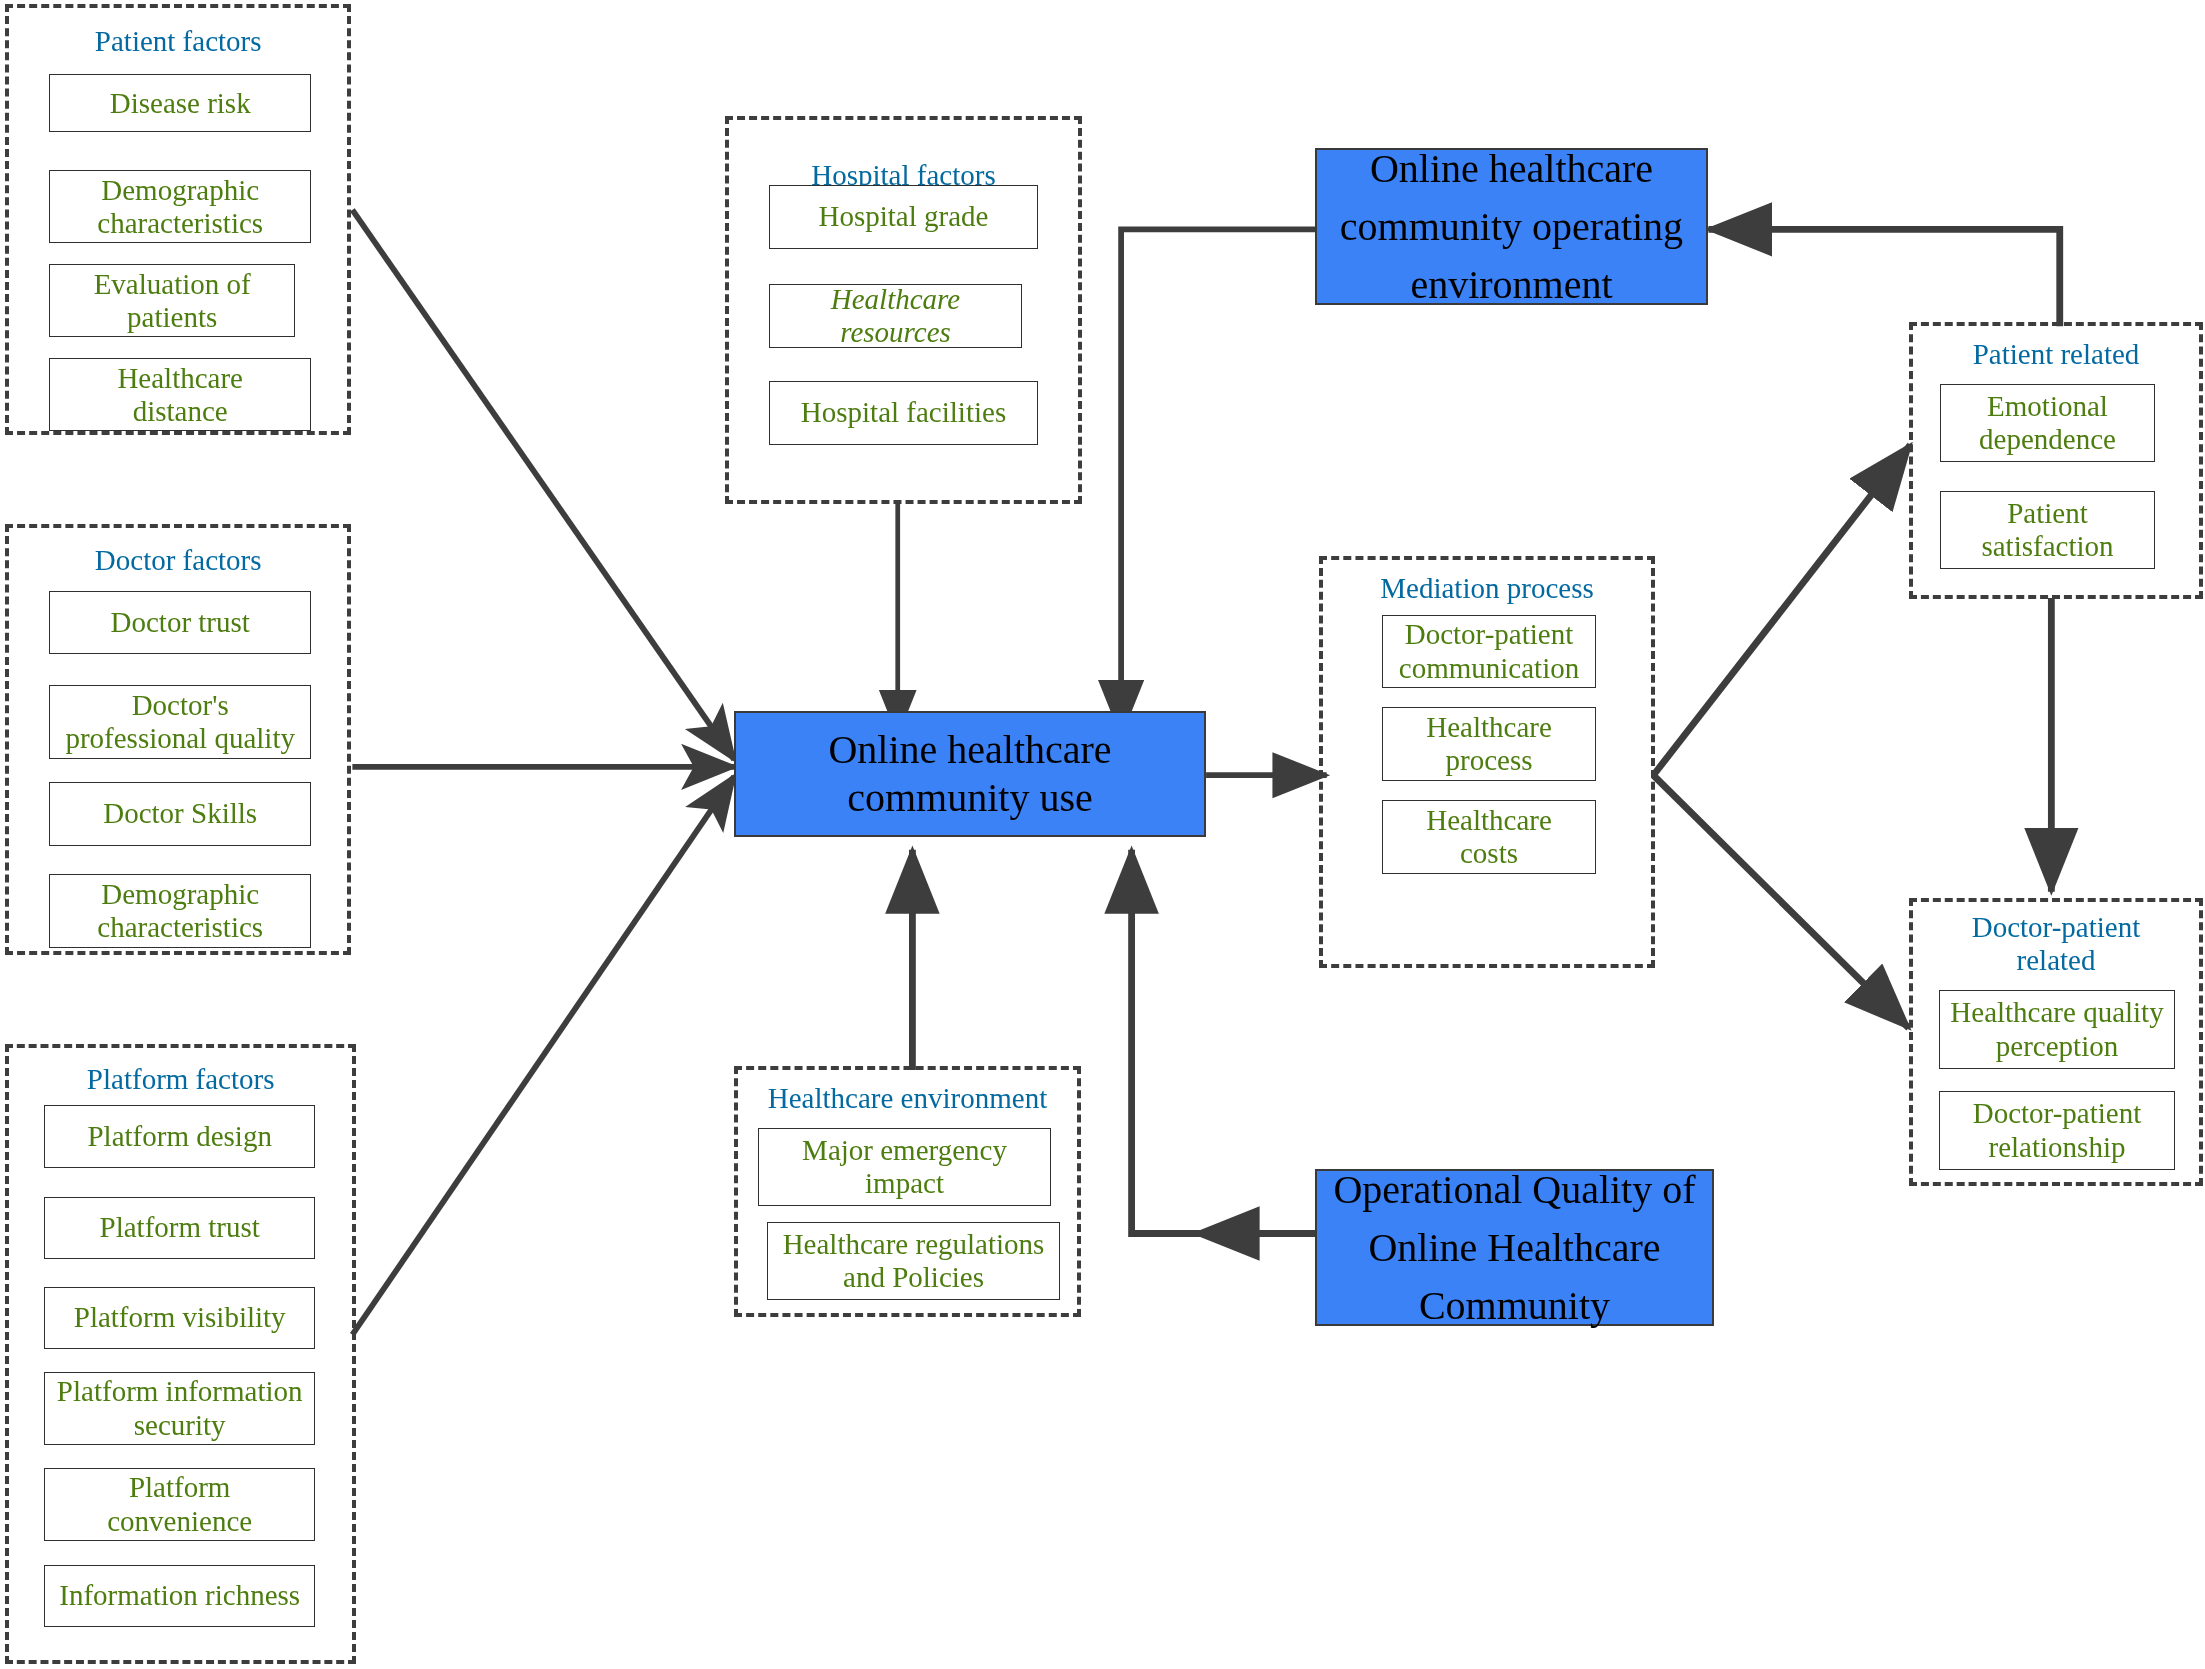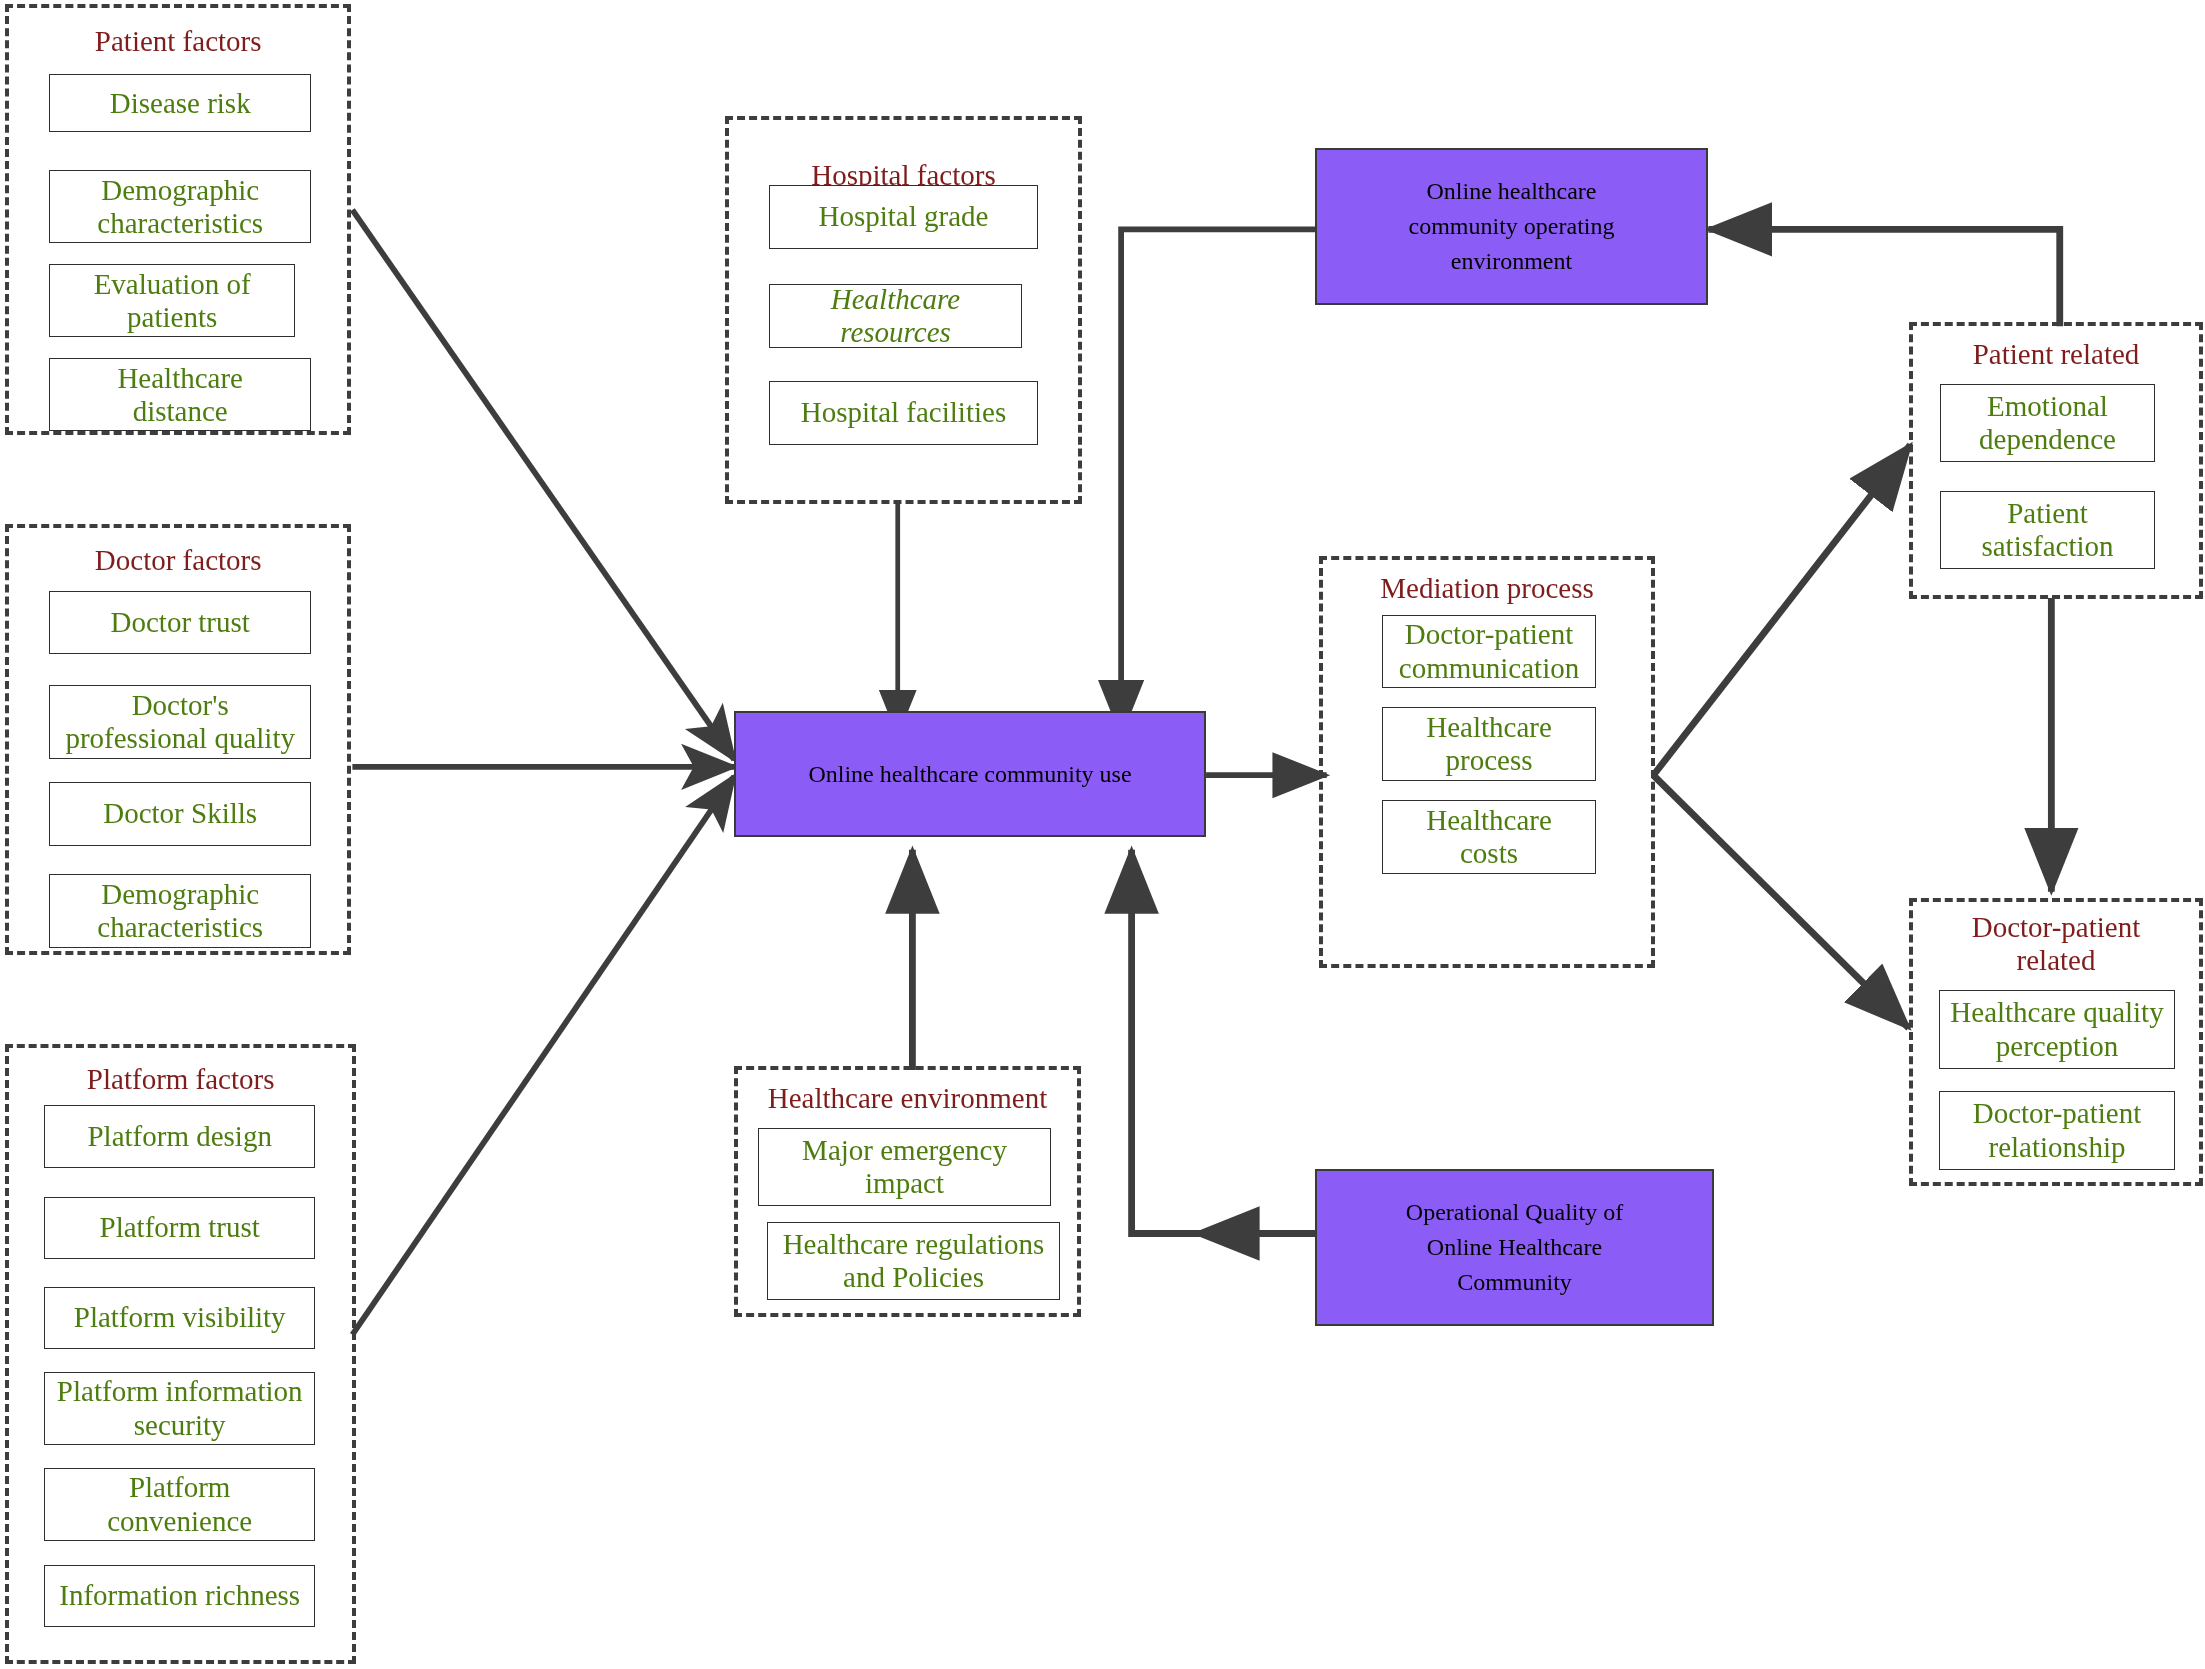--- a/index.html
+++ b/index.html
@@ -12,21 +12,21 @@
     border:4.7px dashed #3d3d3d;
     background:transparent;
     box-sizing:border-box;
   }
   .group-title{
     position:absolute;
     left:0;right:0;
     text-align:center;
     font-size:29px;
     line-height:1.12;
-    color:#7f1d1d;
+    color:#0369a1;
     white-space:pre-line;
   }
   
   .item{
     position:absolute;
     border:1.6px solid #2f2f2f;
     background:#fff;
     box-sizing:border-box;
     display:flex;
     align-items:center;
@@ -35,27 +35,27 @@
     font-size:29px;
     line-height:1.14;
     color:#4d7c0f;
     padding:0 3.1px;
     white-space:pre-line;
   }
   
   .node{
     position:absolute;
     border:2.1px solid #3a3a3a;
-    background:#8b5cf6;
+    background:#3b82f6;
     box-sizing:border-box;
     display:flex;
     align-items:center;
     justify-content:center;
     text-align:center;
-    font-size:24px;
+    font-size:40px;
     line-height:1.45;
     color:#000;
     white-space:pre-line;
     font-family:Liberation Serif, serif;
   }
   #edges{position:absolute;left:0;top:0;width:2205px;height:1670px;pointer-events:none;}
 </style>
 </head>
 <body>
 

